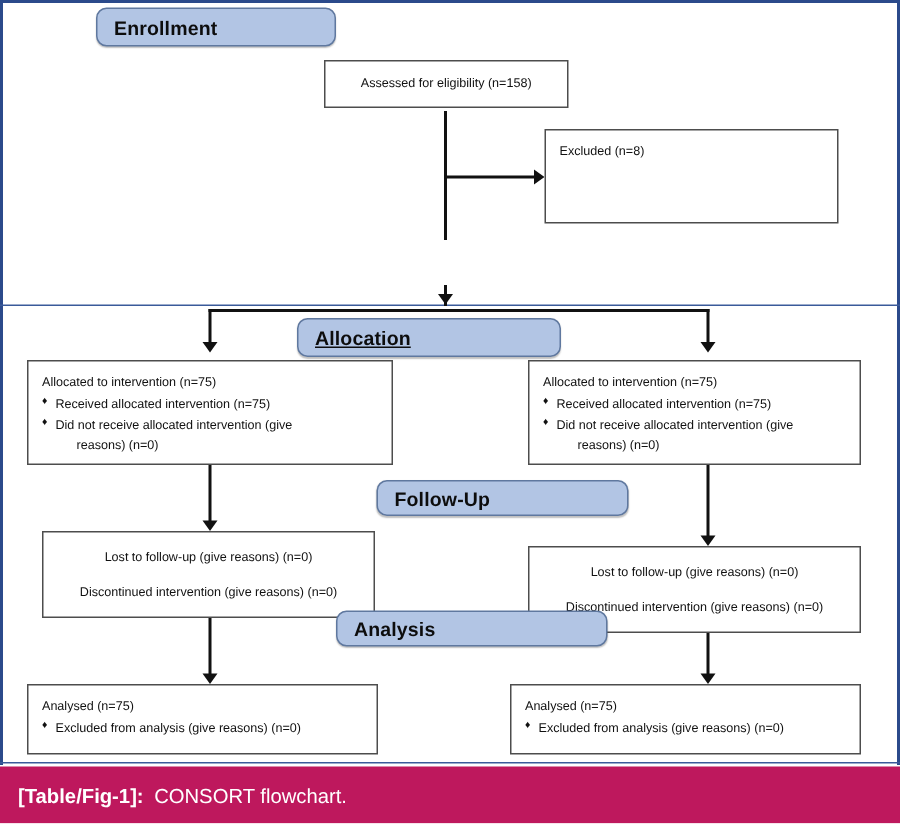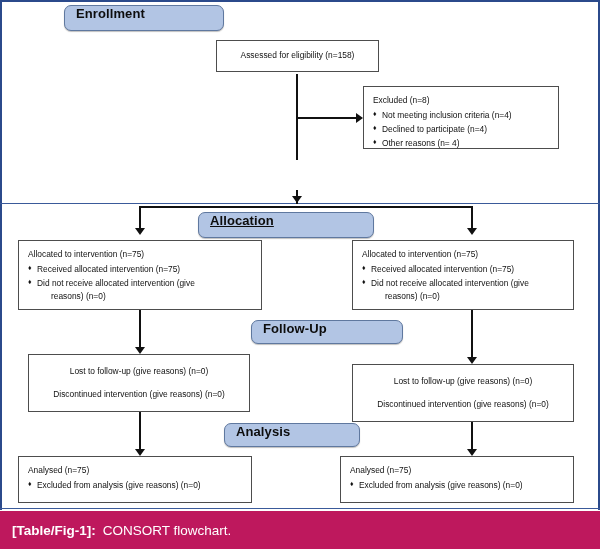--- a/index.html
+++ b/index.html
@@ -38,20 +38,21 @@
     position:absolute;
     box-sizing:border-box;
     background:#b2c5e4;
     border:1px solid #5f789f;
     border-radius:7px;
     color:#0d0d0d;
     font-weight:bold;
     font-size:13px;
     letter-spacing:.1px;
     display:flex;
+    align-items:center;
     padding-left:11px;
     box-shadow:0 1px 1px rgba(0,0,0,.25);
   }
 
   
   .box{
     position:absolute;
     box-sizing:border-box;
     background:#ffffff;
     border:1px solid #4d4d4d;
@@ -143,25 +144,20 @@
     <span>Assessed for eligibility (n=158)</span>
   </div>
 
   <div class="vline" style="left:296px;top:74px;height:86px;"></div>
 
   <div class="hline" style="left:296px;top:117px;width:62px;"></div>
   <div class="arrow-right" style="left:356px;top:113px;"></div>
 
   <div class="box" style="left:363px;top:86px;width:196px;height:63px;">
     <div class="hdrline">Excluded (n=8)</div>
-    <ul>
-      <li><span>Not meeting inclusion criteria (n=4)</span></li>
-      <li><span>Declined to participate (n=4)</span></li>
-      <li><span>Other reasons (n= 4)</span></li>
-    </ul>
   </div>
 
 
   <div class="vline" style="left:296px;top:190px;height:14px;"></div>
   <div class="arrow-down" style="left:292px;top:196px;"></div>
 
   <div class="hline" style="left:139px;top:206px;width:334px;"></div>
   <div class="vline" style="left:139px;top:206px;height:26px;"></div>
   <div class="arrow-down" style="left:135px;top:228px;"></div>
   <div class="vline" style="left:471px;top:206px;height:26px;"></div>
@@ -191,42 +187,42 @@
         <span class="cont">reasons) (n=0)</span>
       </li>
     </ul>
   </div>
 
   <div class="vline" style="left:139px;top:310px;height:42px;"></div>
   <div class="arrow-down" style="left:135px;top:347px;"></div>
   <div class="vline" style="left:471px;top:310px;height:52px;"></div>
   <div class="arrow-down" style="left:467px;top:357px;"></div>
 
-  <div class="stage" style="left:251px;top:320px;width:152px;height:24px;">
+  <div class="stage" style="left:251px;top:320px;width:168px;height:24px;">
     <span>Follow-Up</span>
   </div>
 
   <div class="box center" style="left:28px;top:354px;width:222px;height:58px;">
     <div>Lost to follow-up (give reasons) (n=0)</div>
     <div class="gap"></div>
     <div>Discontinued intervention (give reasons) (n=0)</div>
   </div>
 
   <div class="box center" style="left:352px;top:364px;width:222px;height:58px;">
     <div>Lost to follow-up (give reasons) (n=0)</div>
     <div class="gap"></div>
     <div>Discontinued intervention (give reasons) (n=0)</div>
   </div>
 
   <div class="vline" style="left:139px;top:412px;height:42px;"></div>
   <div class="arrow-down" style="left:135px;top:449px;"></div>
   <div class="vline" style="left:471px;top:422px;height:32px;"></div>
   <div class="arrow-down" style="left:467px;top:449px;"></div>
 
-  <div class="stage" style="left:224px;top:423px;width:136px;height:24px;">
+  <div class="stage" style="left:224px;top:407px;width:181px;height:24px;">
     <span>Analysis</span>
   </div>
 
   <div class="box" style="left:18px;top:456px;width:234px;height:47px;">
     <div class="hdrline">Analysed (n=75)</div>
     <ul>
       <li><span>Excluded from analysis (give reasons) (n=0)</span></li>
     </ul>
   </div>
 

